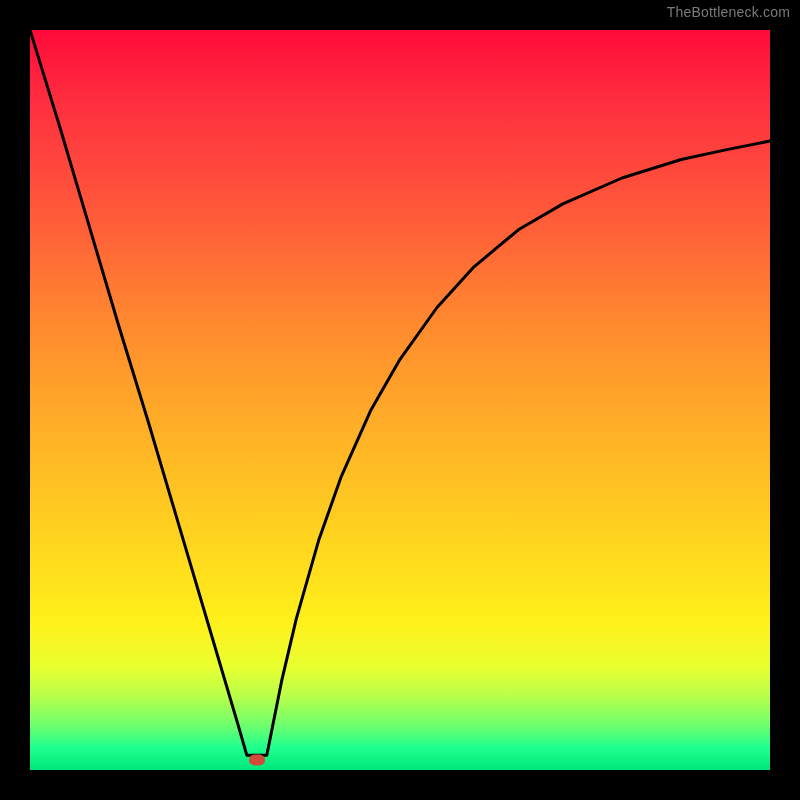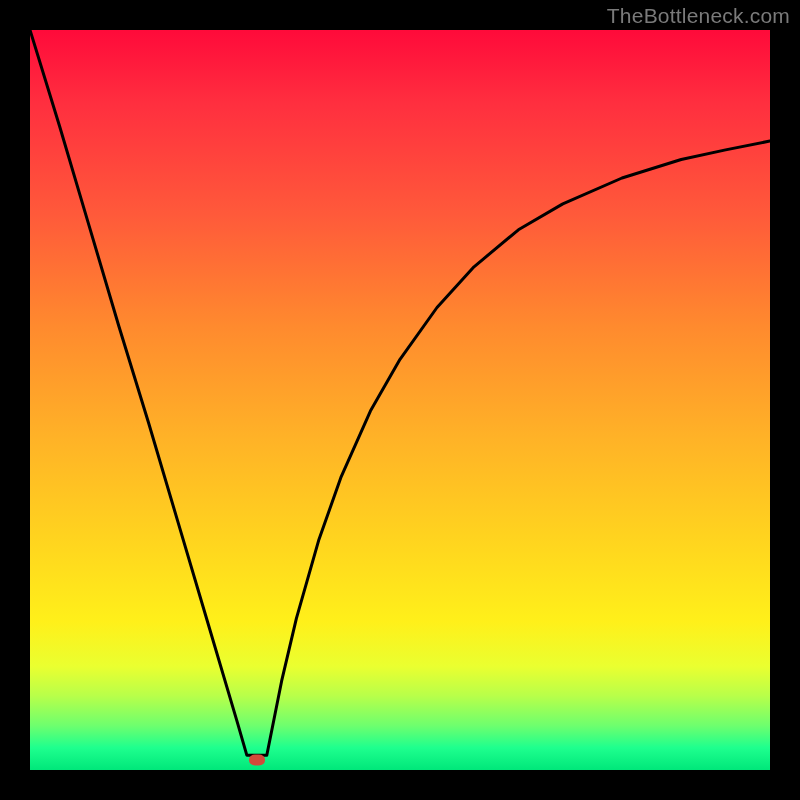--- a/index.html
+++ b/index.html
@@ -47,21 +47,21 @@
     left: 30px;
     top: 30px;
     width: 740px;
     height: 740px;
   }
   .watermark {
     position: absolute;
     top: 4px;
     right: 10px;
     color: #7a7a7a;
-    font-size: 21px;
+    font-size: 14px;
     letter-spacing: 0.2px;
     font-weight: 500;
   }
   .marker {
     position: absolute;
     width: 16px;
     height: 11px;
     background: #d24a3a;
     border-radius: 6px / 5px;
     transform: translate(-50%, -50%);

